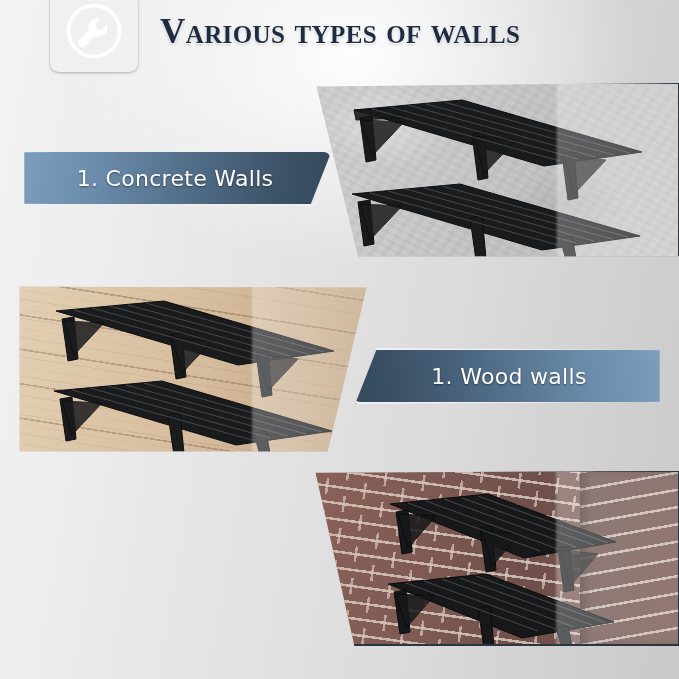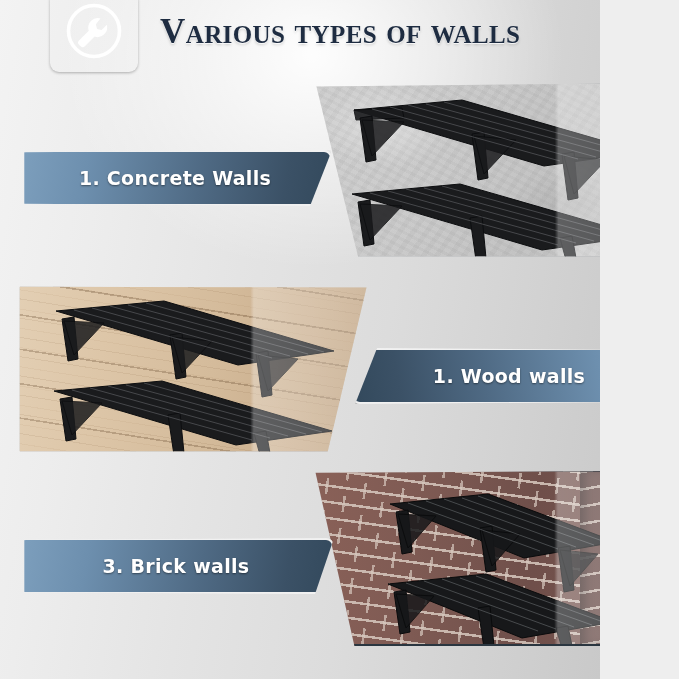--- a/index.html
+++ b/index.html
@@ -2,21 +2,21 @@
 <html><head>
 <meta charset="utf-8">
 <style>
   html,body{margin:0;padding:0;}
   body{
     width:679px;height:679px;overflow:hidden;
     font-family:"Liberation Sans", sans-serif;
     background:#eeeeee;
   }
   #page{
-    position:relative;width:600px;height:679px;overflow:hidden;
+    position:relative;width:679px;height:679px;overflow:hidden;
     background:
       radial-gradient(ellipse 60% 45% at 52% 8%, rgba(255,255,255,.95) 0%, rgba(255,255,255,0) 70%),
       linear-gradient(100deg,#f3f3f3 0%, #ededed 18%, #e4e4e4 40%, #dcdcdc 62%, #d2d2d2 82%, #c9c9c9 100%);
   }
   
   #header{position:absolute;left:0;top:0;width:679px;height:82px;}
   .logo-box{
     position:absolute;left:50px;top:-8px;width:88px;height:80px;
     border-radius:9px;
     background:linear-gradient(118deg,#2c4official 0%, #2d4662 0%, #39597a 45%, #4d769c 100%);
@@ -128,22 +128,22 @@
   .shelf-svg{position:absolute;inset:0;width:100%;height:100%;}
   
   .banner{
     position:absolute;
     display:flex;align-items:center;justify-content:center;
     box-shadow:0 2px 5px rgba(0,0,0,.30);
     border:2px solid #f1f1f1;
   }
   .banner span{
     font-family:"DejaVu Sans", sans-serif;
-    font-weight:bold;
-    font-size:19px;
+    font-weight:normal;
+    font-size:22px;
     color:#ffffff;
     letter-spacing:.3px;
     text-shadow:0 1px 2px rgba(0,0,0,.45);
     white-space:nowrap;
   }
   #banner-1{
     left:18px;top:150px;width:310px;height:52px;
     background:linear-gradient(100deg,#7d9fbd 0%, #6d8fae 22%, #4f6a84 58%, #3b5166 85%, #33495c 100%);
     -webkit-clip-path:polygon(2% 4%, 100% 0%, 93% 100%, 2% 96%);
     clip-path:polygon(2% 4%, 100% 0%, 93% 100%, 2% 96%);
@@ -289,17 +289,14 @@
   </div>
 
   <div class="banner" id="banner-1">
     <span>1. Concrete Walls</span>
   </div>
 
   <div class="banner" id="banner-2">
     <span>1. Wood walls</span>
   </div>
 
-  <div class="banner" id="banner-3">
-    <span>3. Brick walls</span>
-  </div>
 
 </div>
 
 </body></html>

